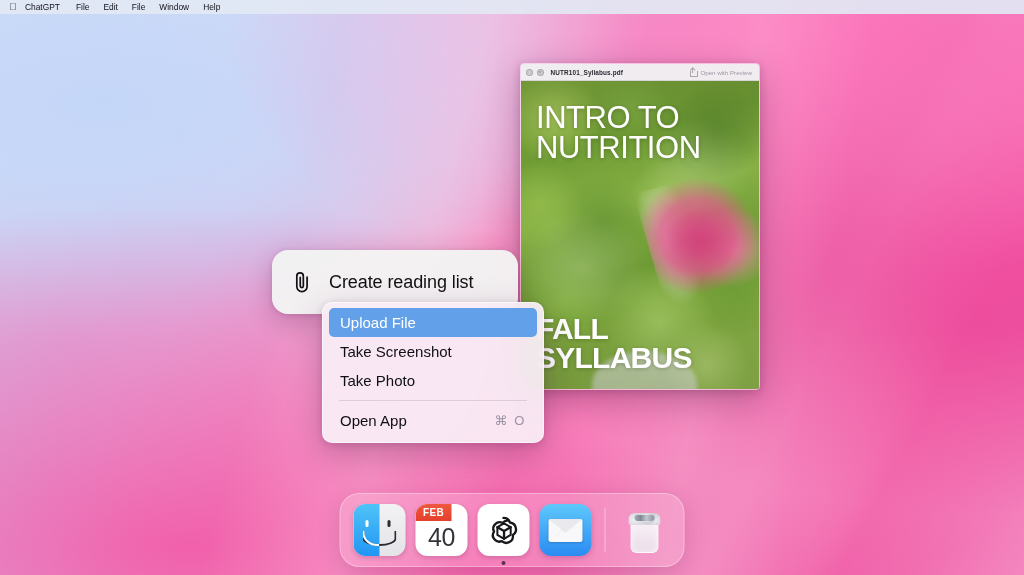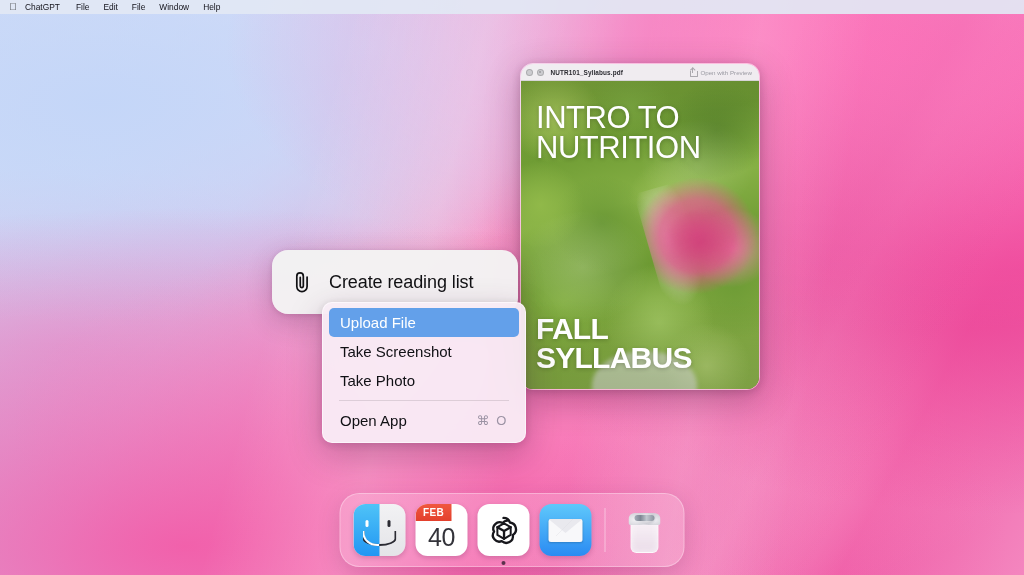--- a/index.html
+++ b/index.html
@@ -51,21 +51,21 @@
     z-index:40;
   }
   .apple-logo{ width:12px; display:flex; align-items:center; justify-content:center;
     font-size:10px; line-height:1; color:#1a1a1a; margin-right:6px; }
   .mb-item{ padding:0 7px; white-space:nowrap; line-height:14px; }
   .mb-item.bold{ font-weight:normal; padding-left:0; padding-right:9px; }
 
   
   #ql{
     position:absolute; left:520px; top:63px; width:240px; height:327px;
-    border-radius:13px; overflow:hidden;
+    border-radius:4px; overflow:hidden;
     box-shadow:0 10px 34px rgba(60,15,50,0.30), 0 2px 9px rgba(60,15,50,0.20);
     z-index:20;
     border:0.5px solid rgba(255,255,255,0.45);
   }
   #ql-titlebar{
     height:17px; background:rgba(240,240,242,0.97);
     display:flex; align-items:center; padding:0 5px;
     border-bottom:0.5px solid rgba(0,0,0,0.10);
   }
   .ql-lights{ display:flex; gap:3.5px; align-items:center; }
@@ -154,21 +154,21 @@
     border-radius:16px;
     box-shadow:0 8px 26px rgba(70,20,60,0.24), 0 1px 5px rgba(70,20,60,0.14);
     display:flex; align-items:center; padding-left:21px; gap:15px;
     z-index:25;
   }
   #clip-icon{ width:21px; height:24px; flex:none; }
   #pill-label{ font-size:18px; color:#111114; letter-spacing:-0.005em; white-space:nowrap; }
 
   
   #ctxmenu{
-    position:absolute; left:322px; top:302px; width:204px;
+    position:absolute; left:322px; top:302px; width:222px;
     background:rgba(249,238,246,0.93);
     border:0.5px solid rgba(255,255,255,0.60);
     border-radius:10px;
     box-shadow:0 12px 34px rgba(70,20,60,0.28), 0 2px 8px rgba(70,20,60,0.16);
     padding:5px 6px 7px 6px;
     z-index:30;
     backdrop-filter:blur(12px);
   }
   .menu-row{
     height:29px; display:flex; align-items:center;

